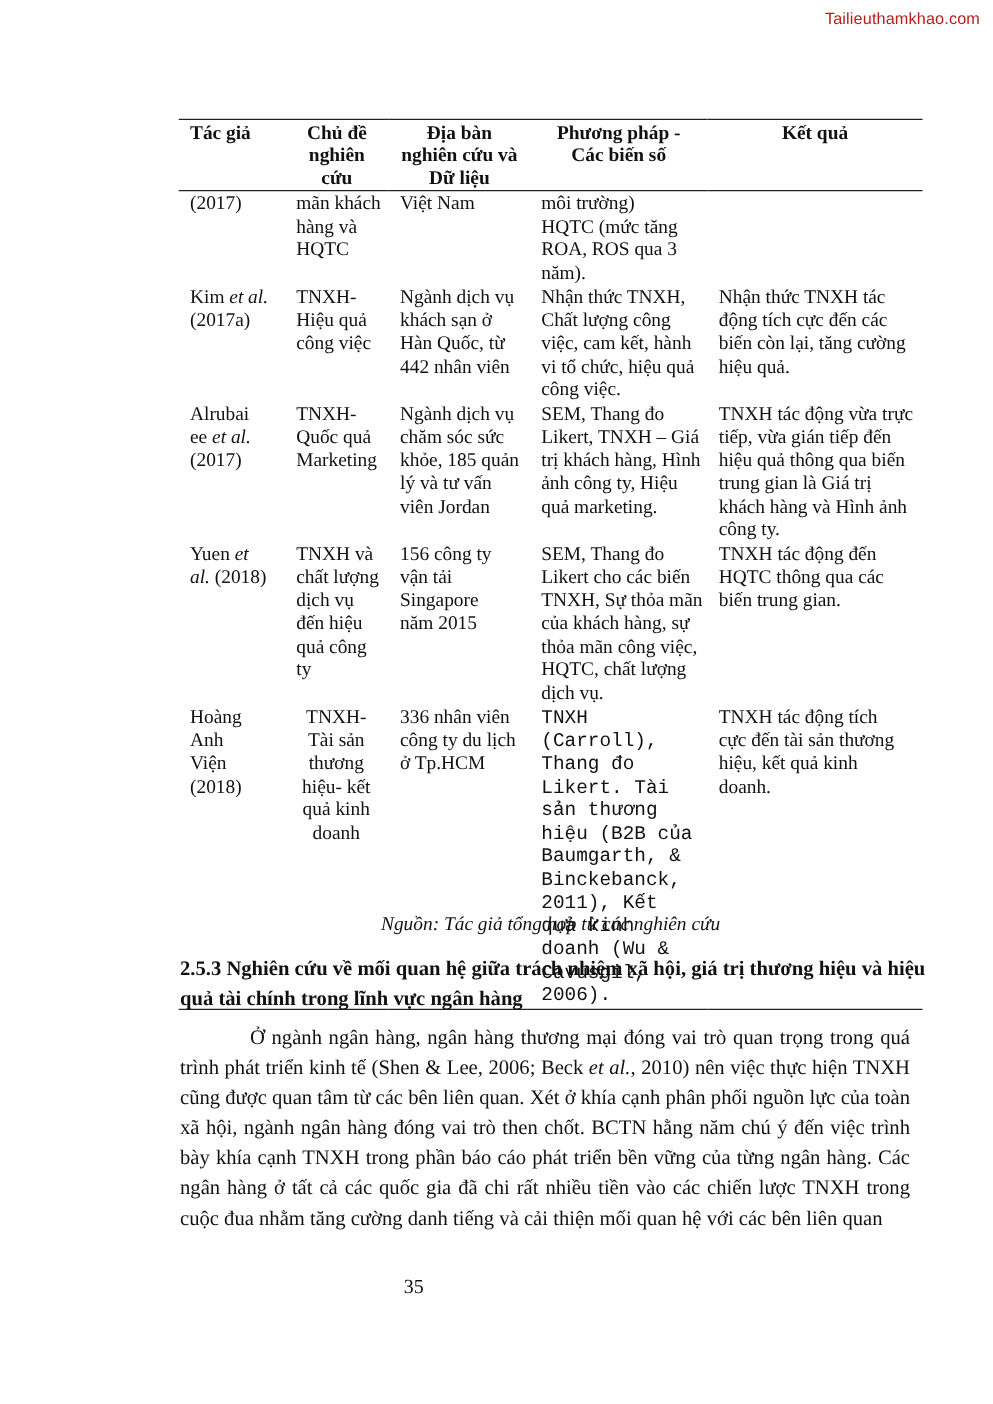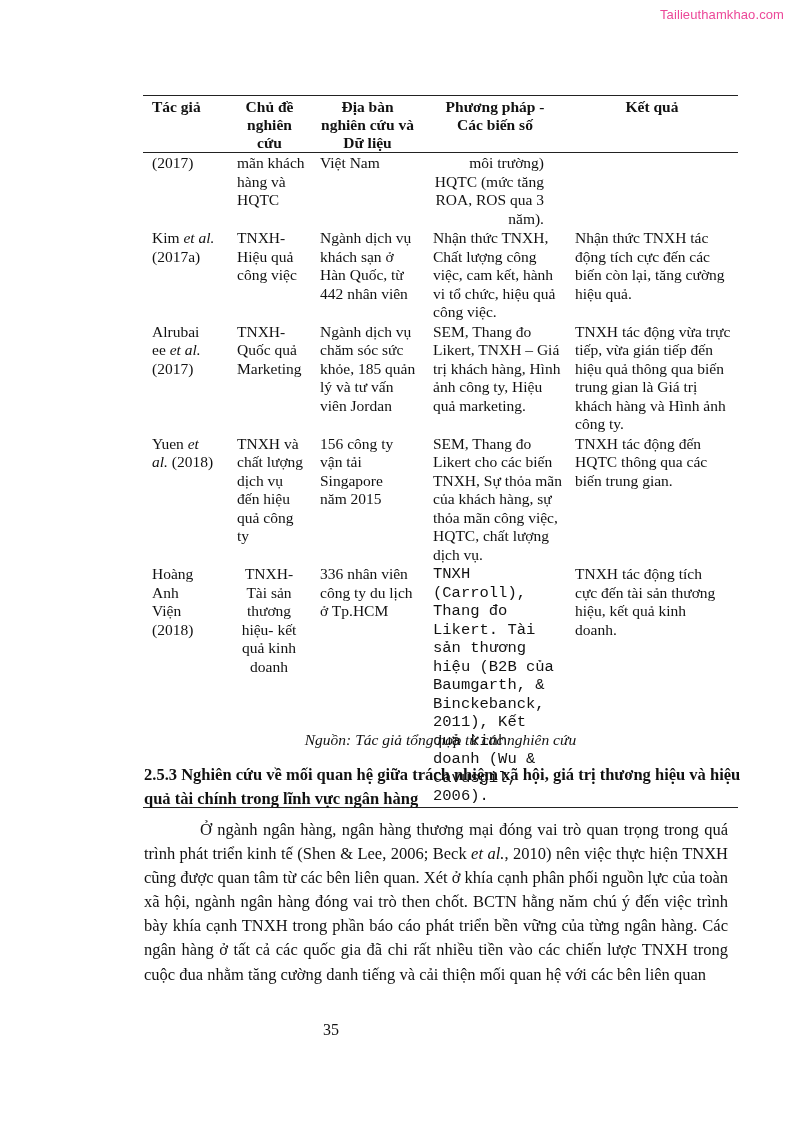--- a/index.html
+++ b/index.html
@@ -4,21 +4,21 @@
 <style>
   html, body { margin: 0; padding: 0; background: #ffffff; }
   body {
     width: 794px; height: 1123px; position: relative; overflow: hidden;
     font-family: "Liberation Serif", "DejaVu Serif", serif;
     color: #111111;
   }
   .watermark {
     position: absolute; top: 7px; right: 10px;
     font-family: "Liberation Sans", "DejaVu Sans", sans-serif;
-    font-size: 13px; color: #ec4899; letter-spacing: 0.1px;
+    font-size: 13px; color: #b91c1c; letter-spacing: 0.1px;
   }
   .table-wrap {
     position: absolute; left: 143px; top: 95px; width: 595px;
   }
   table {
     width: 595px; border-collapse: collapse; table-layout: fixed;
     font-size: 15.5px; line-height: 18.5px;
   }
   col.c1 { width: 85px; }
   col.c2 { width: 83px; }
@@ -93,21 +93,21 @@
           <div>Kết quả</div>
         </th>
       </tr>
     </thead>
     <tbody>
 
       <tr style="height:74px;">
         <td><span>(2017)</span></td>
         <td style="padding-right:6px;">mãn khách hàng và HQTC</td>
         <td>Việt Nam</td>
-        <td style="padding-right:22px;text-align:right;">môi trường) HQTC (mức tăng ROA, ROS qua 3 năm).</td>
+        <td style="padding-right:22px;">môi trường) HQTC (mức tăng ROA, ROS qua 3 năm).</td>
         <td class="c5cell"></td>
       </tr>
 
       <tr style="height:92px;font-family:Liberation Serif, serif;">
         <td style="padding-right:12px;"><span>Kim </span><span class="it">et al.</span><span> (2017a)</span></td>
         <td style="padding-right:6px;">TNXH- Hiệu quả công việc</td>
         <td>Ngành dịch vụ khách sạn ở Hàn Quốc, từ 442 nhân viên</td>
         <td>Nhận thức TNXH, Chất lượng công việc, cam kết, hành vi tổ chức, hiệu quả công việc.</td>
         <td class="c5cell">Nhận thức TNXH tác động tích cực đến các biến còn lại, tăng cường hiệu quả.</td>
       </tr>

